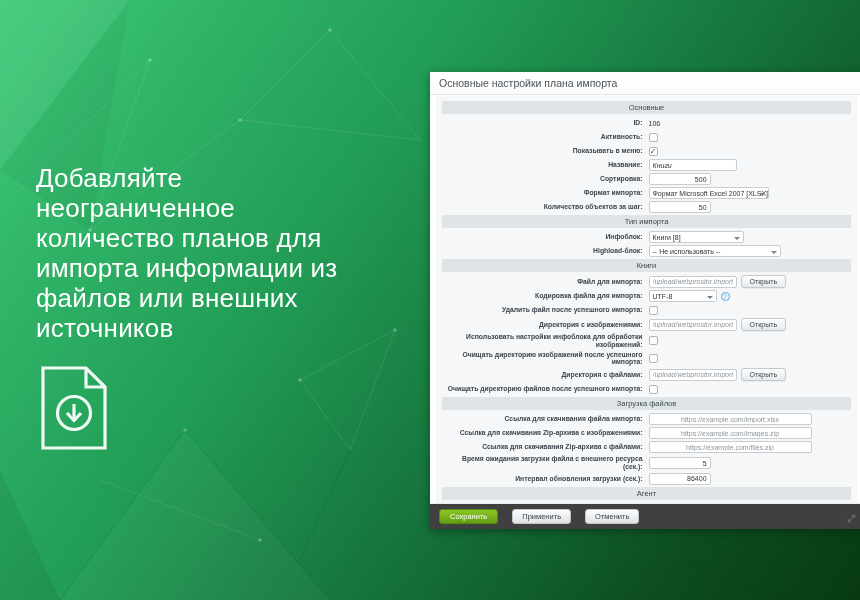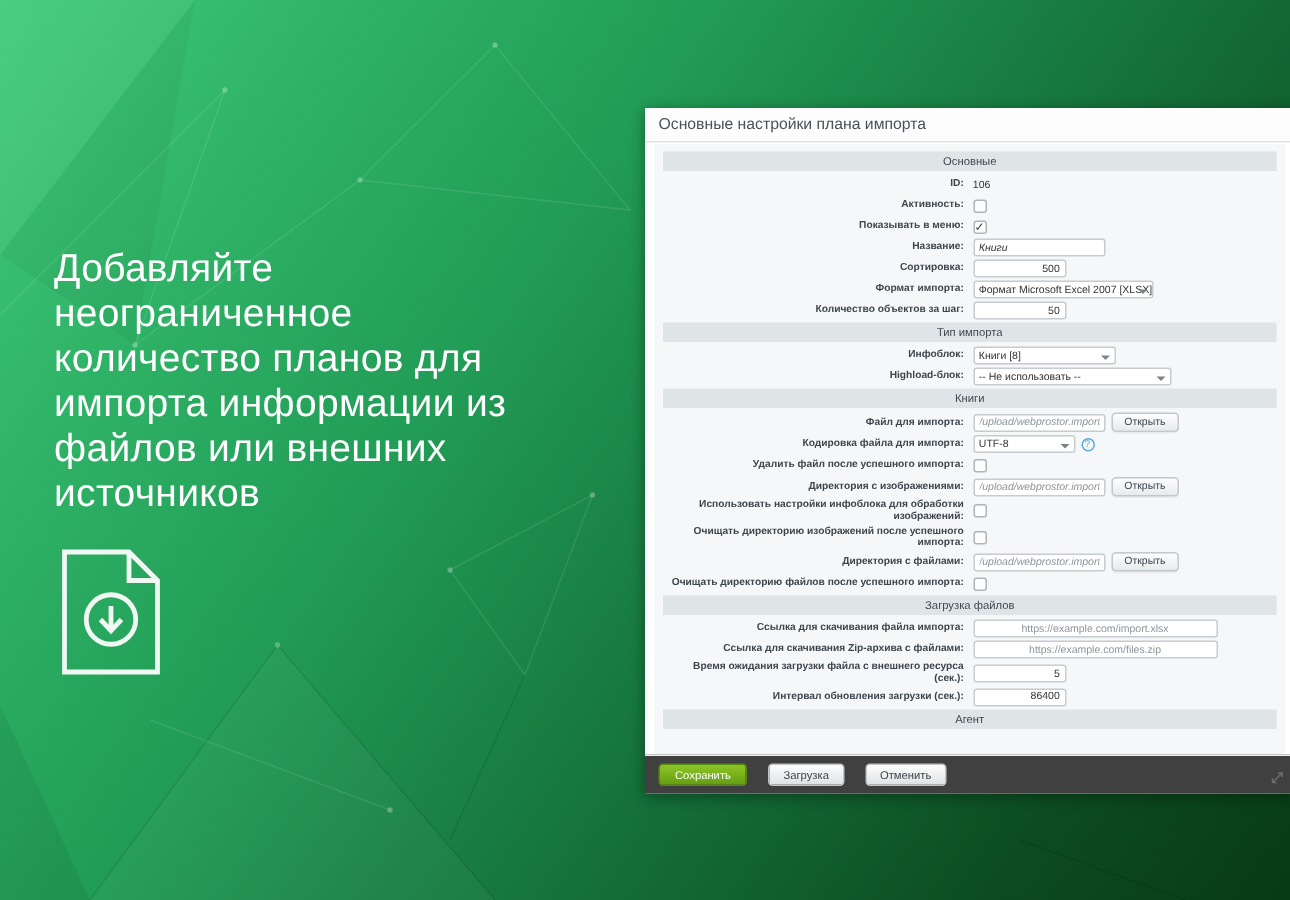--- a/index.html
+++ b/index.html
@@ -231,20 +231,26 @@
       </div>
 
       <div class="sec-bar">Загрузка файлов</div>
       <div class="row">
         <div class="row-label">Ссылка для скачивания файла импорта:</div>
         <div class="ctrl">
             <input class="inp muted w163" value="https://example.com/import.xlsx" style="">
           </div>
       </div>
       <div class="row">
+        <div class="row-label">Ссылка для скачивания Zip-архива с изображениями:</div>
+        <div class="ctrl">
+            <input class="inp muted w163" value="https://example.com/images.zip" style="">
+          </div>
+      </div>
+      <div class="row">
         <div class="row-label">Ссылка для скачивания Zip-архива с файлами:</div>
         <div class="ctrl">
             <input class="inp muted w163" value="https://example.com/files.zip" style="">
           </div>
       </div>
       <div class="row">
         <div class="row-label">Время ожидания загрузки файла с внешнего ресурса (сек.):</div>
         <div class="ctrl">
             <input class="inp w62" value="5" style="">
           </div>
@@ -255,21 +261,21 @@
             <input class="inp w62" value="86400" style="">
           </div>
       </div>
 
       <div class="sec-bar">Агент</div>
 
     </div>
 
     <div class="panel-footer">
       <button class="btn-save">Сохранить</button>
-      <button class="btn-gray">Загрузка</button>
+      <button class="btn-gray">Применить</button>
       <button class="btn-gray">Отменить</button>
       <svg class="resize" viewBox="0 0 10 10">
         <g stroke="#8a9298" stroke-width="1.2" fill="none">
           <path d="M1.5 8.5 L8.5 1.5"></path>
           <path d="M5.5 1.5 L8.5 1.5 L8.5 4.5"></path>
           <path d="M4.5 8.5 L1.5 8.5 L1.5 5.5"></path>
         </g>
       </svg>
     </div>
   </div>

